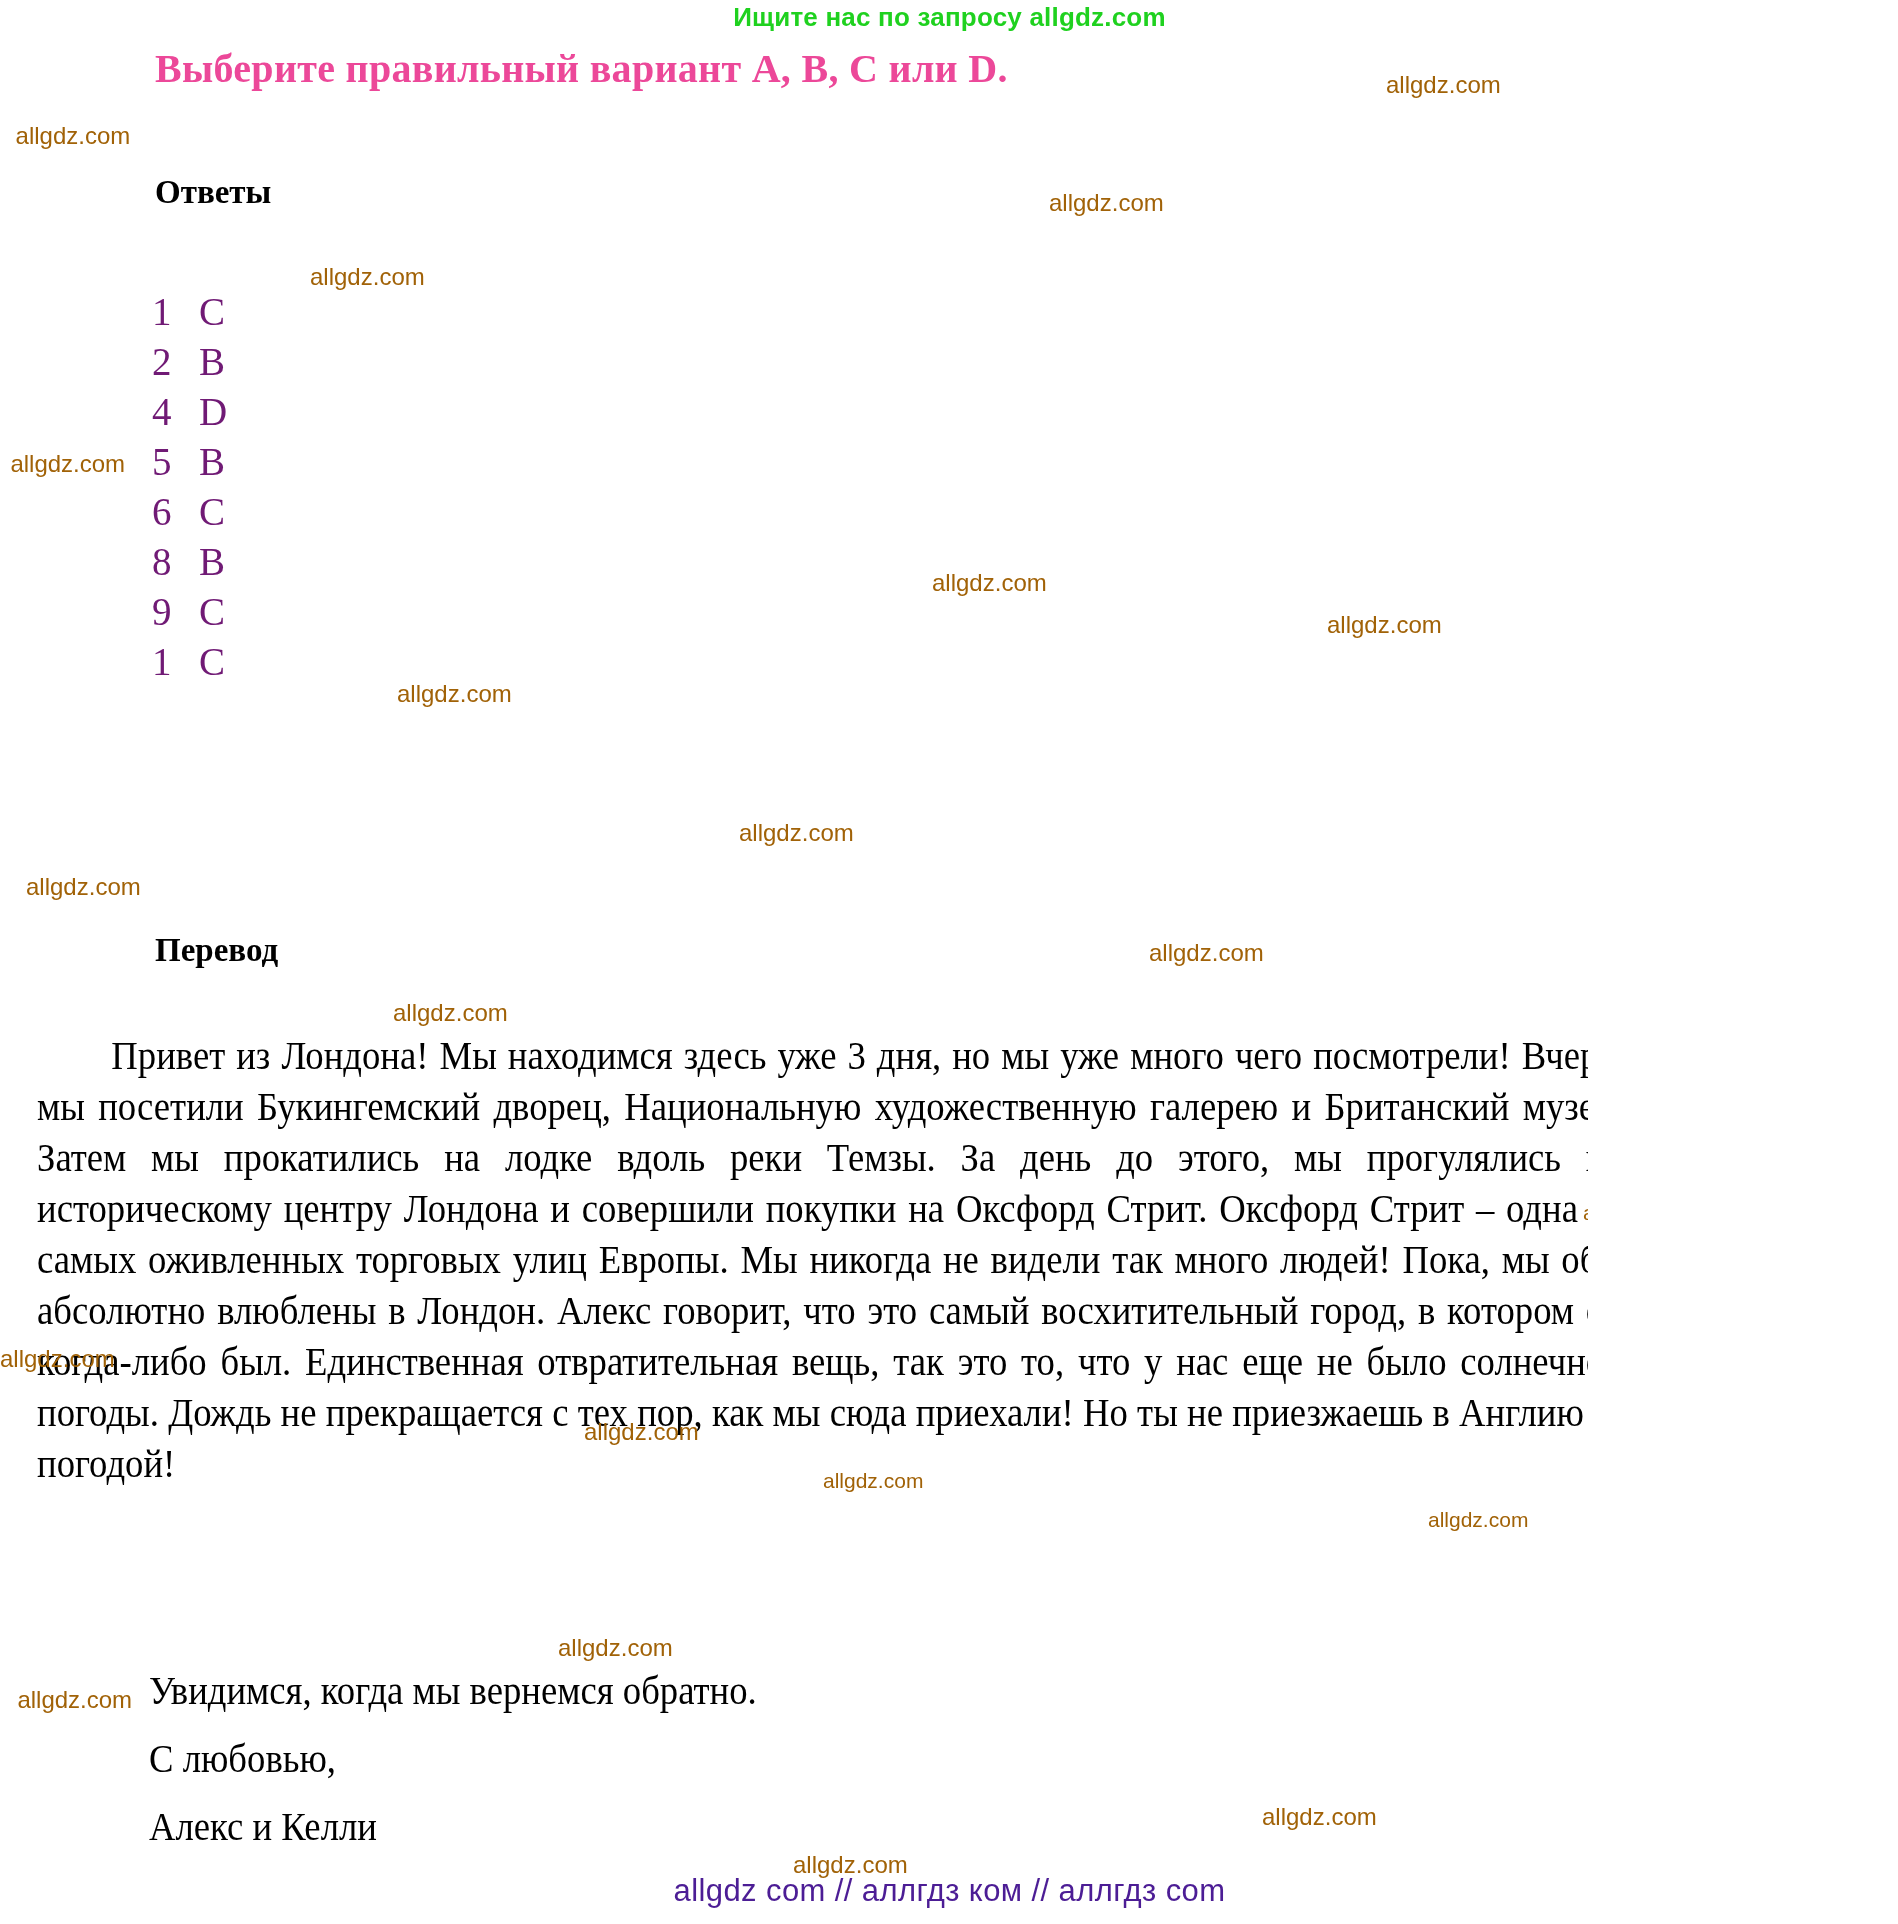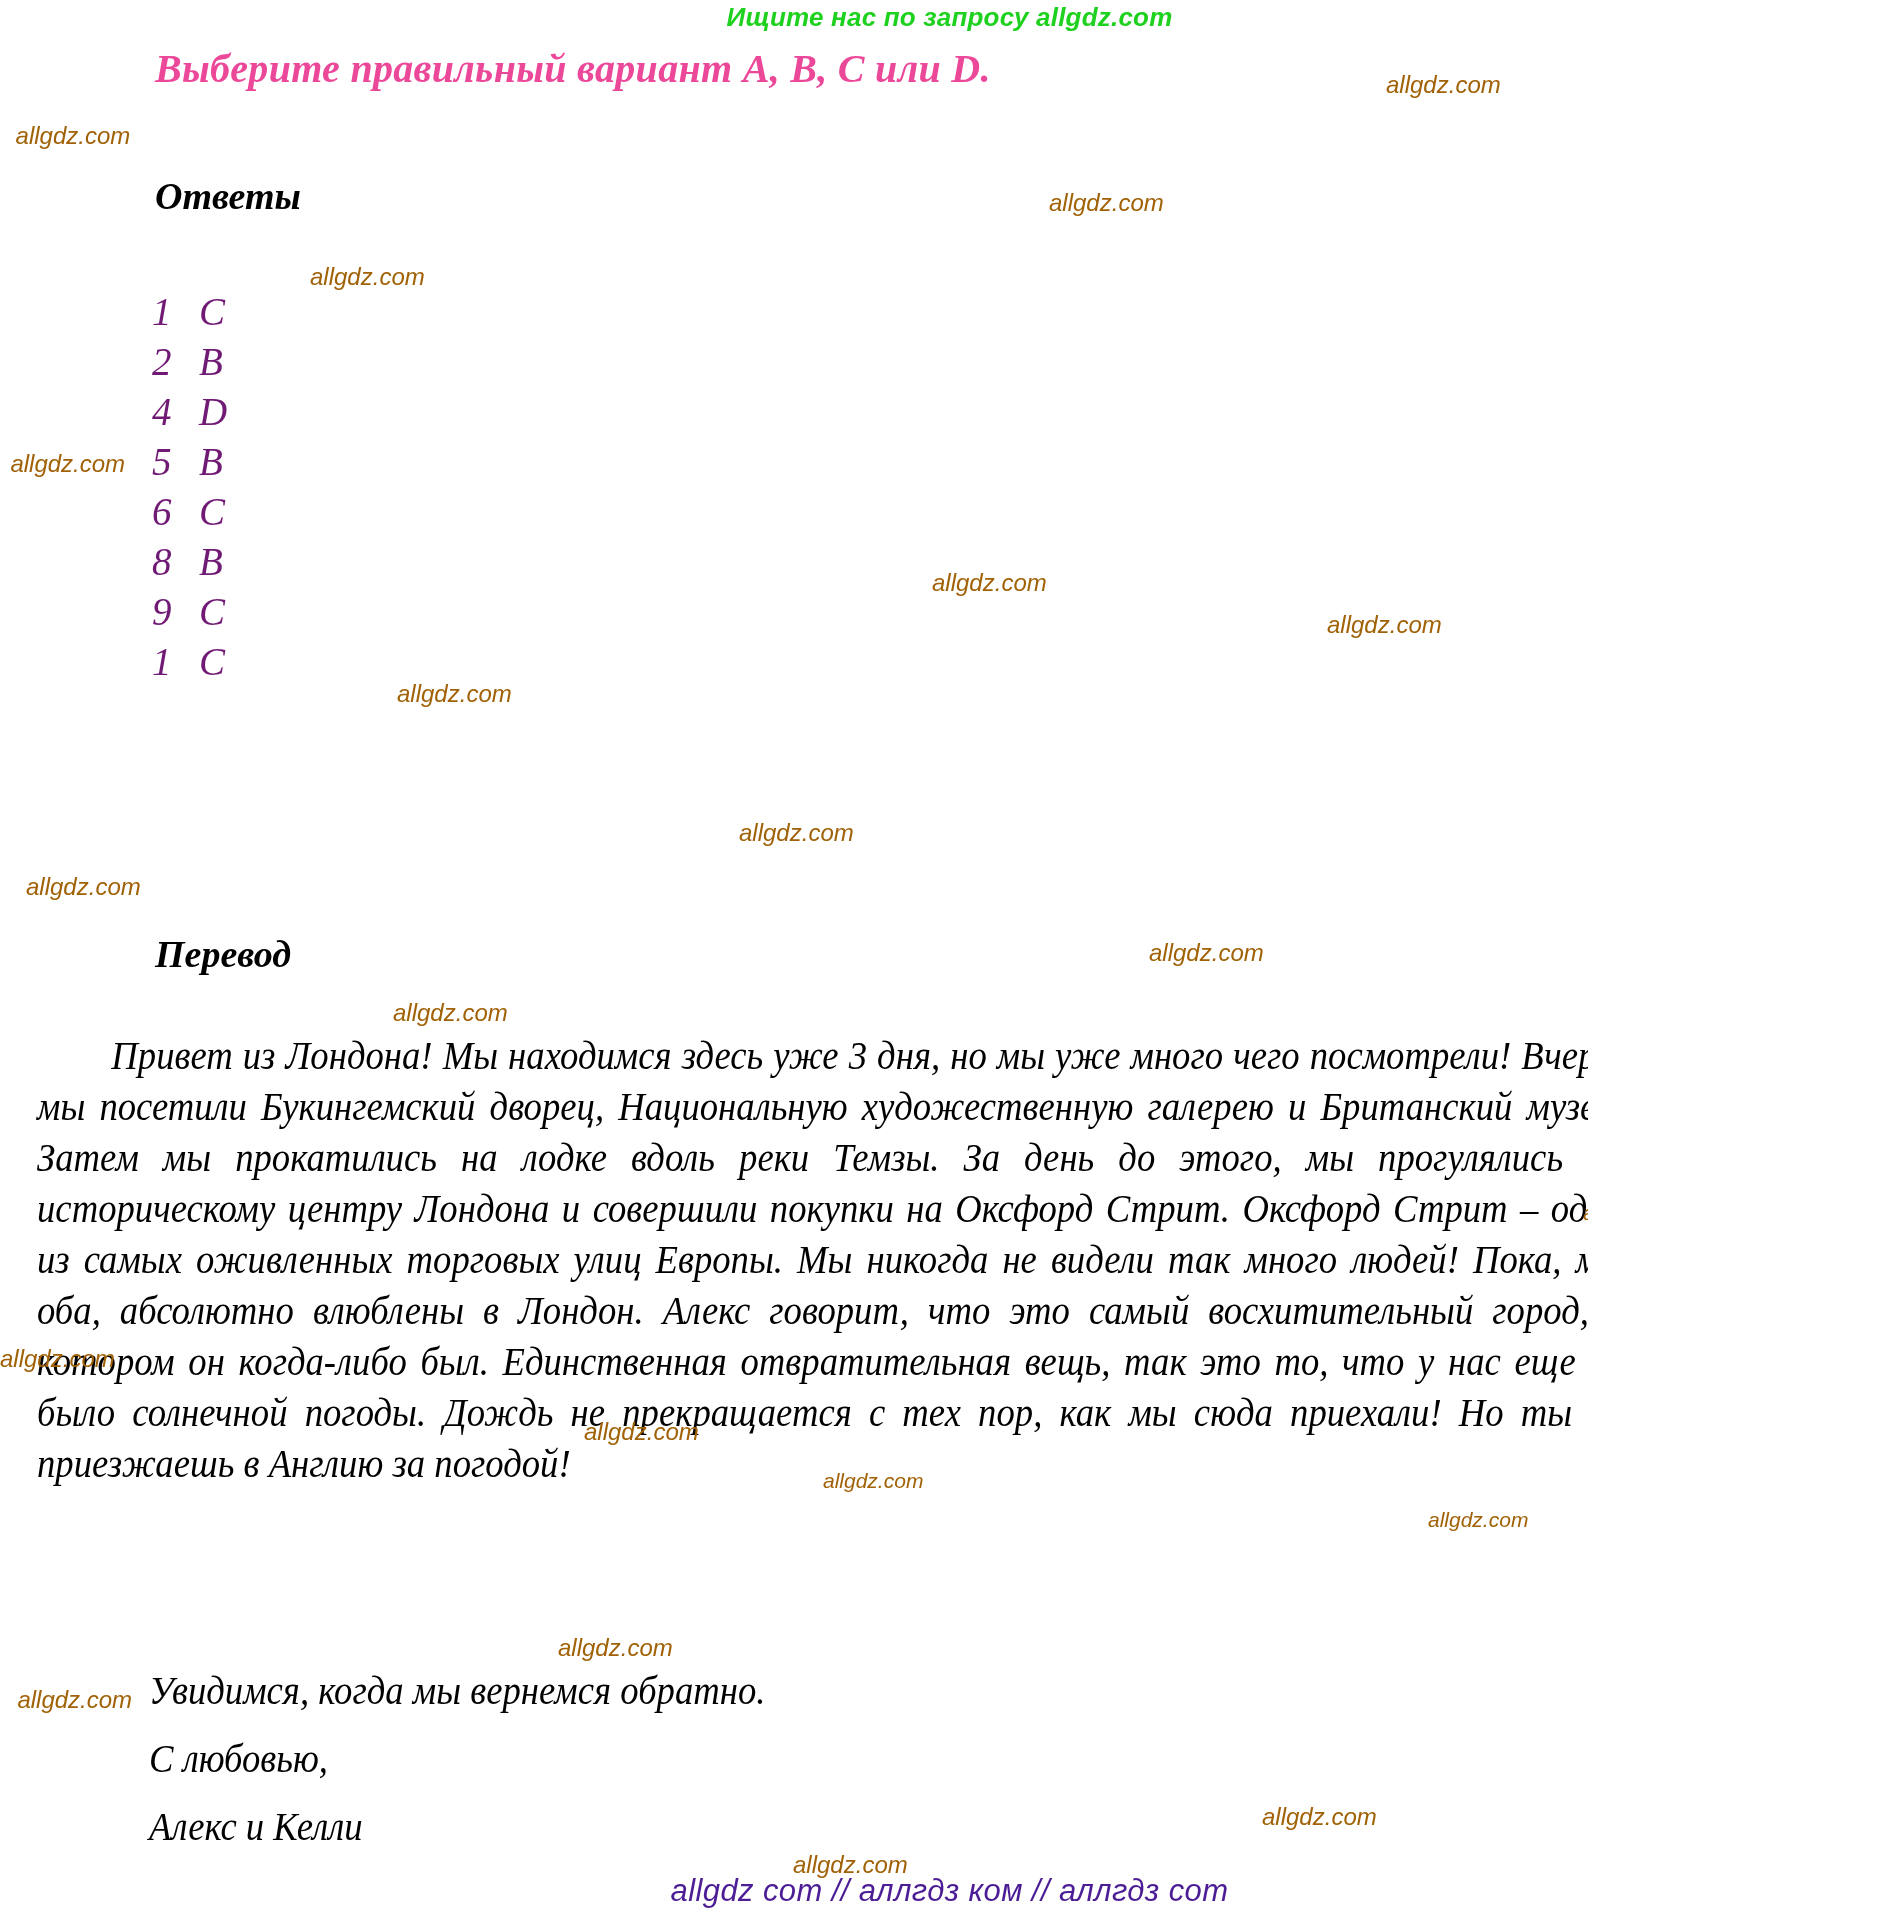--- a/index.html
+++ b/index.html
@@ -10,21 +10,20 @@
   body {
     font-family: "Liberation Serif", "DejaVu Serif", serif;
     color: #000000;
   }
   .page {
     position: relative;
     width: 1588px;
     height: 1925px;
     overflow: hidden;
     background: #ffffff;
-    font-style: italic;
   }
 
   
   .promo-bar {
     position: absolute;
     top: 0px;
     left: 0;
     width: 1899px;
     text-align: center;
     font-family: "Liberation Sans", "DejaVu Sans", sans-serif;
@@ -43,21 +42,21 @@
     font-family: "Liberation Serif", "DejaVu Serif", serif;
     font-size: 40px;
     font-weight: 700;
     color: #ec4899;
     white-space: nowrap;
     letter-spacing: 0.3px;
   }
   .section-heading {
     position: absolute;
     font-family: "Liberation Serif", "DejaVu Serif", serif;
-    font-size: 38px;
+    font-size: 33px;
     font-weight: 700;
     color: #000;
     white-space: nowrap;
   }
   .heading-answers { top: 174px; left: 155px; }
   .heading-translation { top: 932px; left: 155px; }
 
   
   .answers-list {
     position: absolute;

